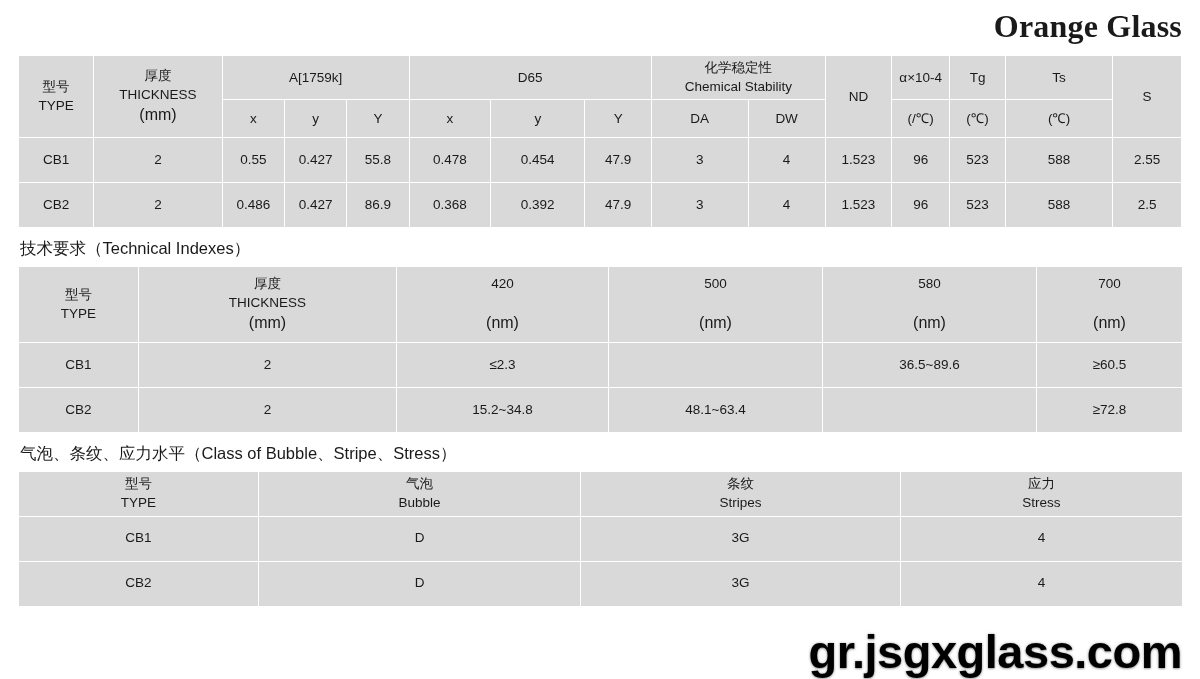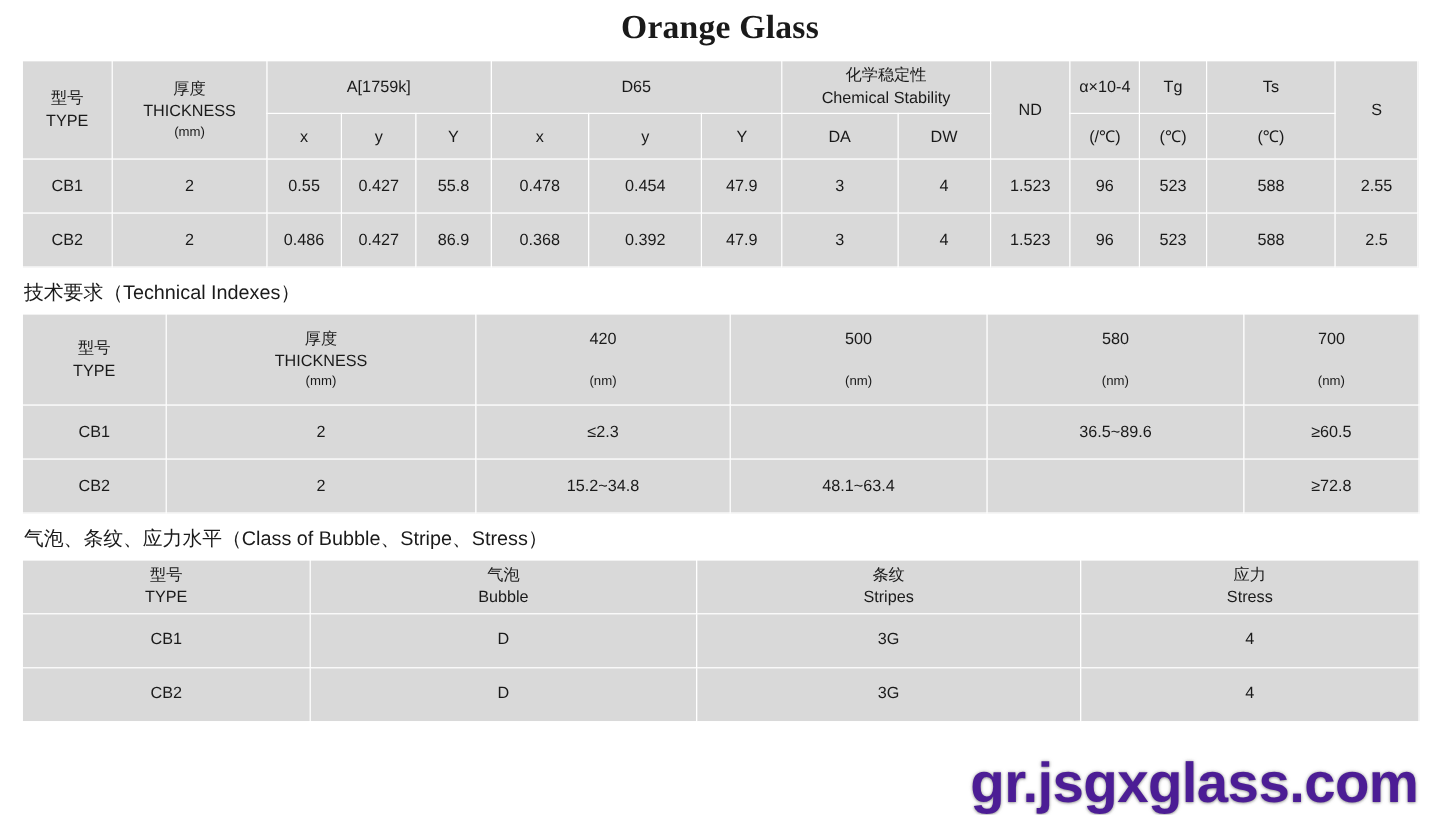--- a/index.html
+++ b/index.html
@@ -10,24 +10,24 @@
     font-family: "Liberation Sans", sans-serif;
     color: #1a1a1a;
     overflow: hidden;
   }
   .page {
     position: relative;
     width: 1200px; height: 679px;
     padding: 0 18px;
   }
   h1.title {
-    text-align: center;
+    text-align: right;
     font-family: "Liberation Serif", serif;
     font-weight: bold;
-    font-size: 28px;
+    font-size: 32px;
     margin: 8px 0 10px 0;
     letter-spacing: 0.2px;
   }
   .section-label {
     font-size: 16.5px;
     margin: 0 0 6px 2px;
     color: #1a1a1a;
     font-family: "Liberation Sans", sans-serif;
   }
   table {
@@ -46,31 +46,31 @@
     color: #1a1a1a;
     padding: 3px 2px;
     line-height: 1.35;
   }
   .hdr { height: 38px; }
   .hdr-tall { height: 76px; }
   .row { height: 45px; }
   .stack { display: block; line-height: 1.38; }
   .cn { font-size: 13.5px; }
   .en { font-size: 13.5px; }
-  .sm { font-size: 11px; }
+  .sm { font-size: 16px; }
 
   
   .watermark {
     position: absolute;
     right: 18px;
     bottom: 8px;
     font-family: "Liberation Sans", sans-serif;
     font-size: 47px;
     font-weight: bold;
-    color: #4c1d95;
+    color: #000000;
     text-shadow:
       0 0 3px rgba(120,120,120,0.55),
       0 1px 2px rgba(90,90,90,0.45);
     letter-spacing: -0.5px;
     pointer-events: none;
   }
   .t3 td { height: 44px; }
 </style>
 </head>
 <body>

